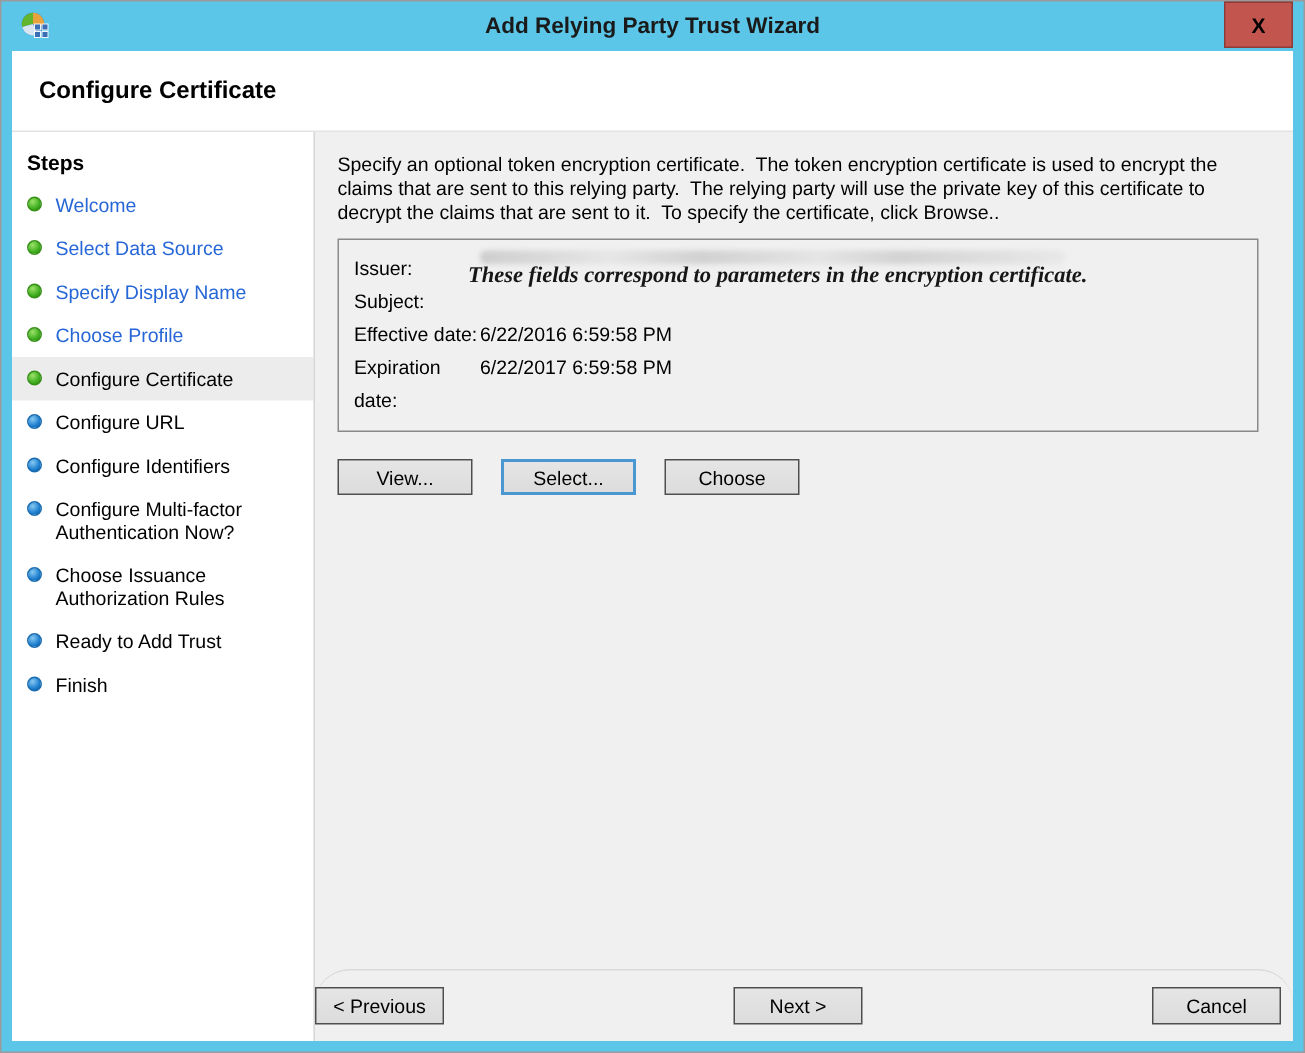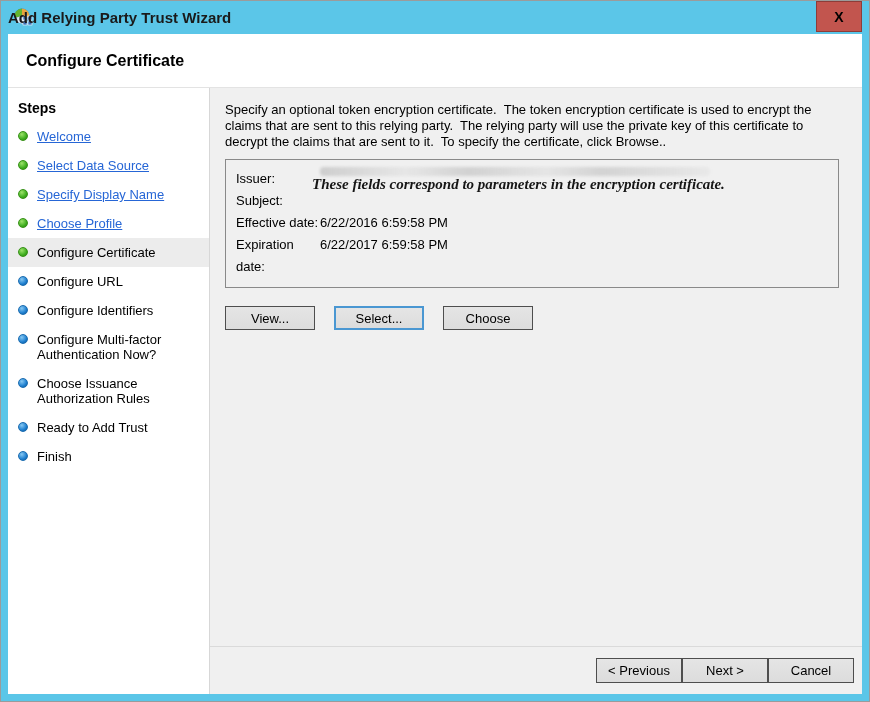--- a/index.html
+++ b/index.html
@@ -20,20 +20,21 @@
   .titlebar {
     height: 33px;
     display: flex;
     align-items: center;
     position: relative;
   }
   .titlebar-icon { width: 22px; height: 22px; margin-left: 5px; display: inline-flex; }
   .titlebar-title {
     position: absolute;
     left: 0; right: 0;
+    text-align: center;
     font-size: 15px;
     font-weight: 600;
     color: #1a1a1a;
     pointer-events: none;
   }
   .close-btn {
     position: absolute;
     top: 0px;
     right: 0px;
     width: 46px;
@@ -103,21 +104,21 @@
     margin-top: 2px;
   }
   li.step.done .dot {
     background: radial-gradient(circle at 35% 30%, #9ce26a, var(--done_green, #3FAE1F) 60%, #2c7f12);
     border: 1px solid #379117;
   }
   li.step.pending .dot {
     background: radial-gradient(circle at 35% 30%, #86c8f2, var(--pending_blue, #1E7FD0) 60%, #12578f);
     border: 1px solid #1a6cb0;
   }
-  li.step.link .label { color: var(--link_blue, #2666D6); cursor: pointer; text-decoration: underline; }
+  li.step.link .label { color: var(--link_blue, #2666D6); cursor: pointer; }
   li.step.current { background: var(--current_step_bg, #ECECEC); }
   
   .content {
     flex: 1;
     background: var(--content_bg, #F0F0F0);
     border-left: 1px solid #d7d7d7;
     display: flex;
     flex-direction: column;
     min-width: 0;
   }
@@ -180,23 +181,25 @@
     display: flex;
     gap: 19px;
   }
   .btn-focus { border: 2px solid var(--focus_blue, #4A97D2); }
   .footer {
     flex: none;
     height: 48px;
     border-top: 1px solid #dadada;
     display: flex;
     align-items: center;
-    justify-content: flex-end;
+    justify-content: space-between;
+    gap: 10px;
     padding-right: 8px;
     background: var(--content_bg, #F0F0F0);
+    border-radius: 23px;
   }
   .footer .btn { min-width: 86px; height: 25px; }
 </style>
 </head>
 <body>
 
 <div class="window">
   <div class="titlebar">
     <span class="titlebar-icon">
       <svg viewBox="0 0 22 22" width="22" height="22">

